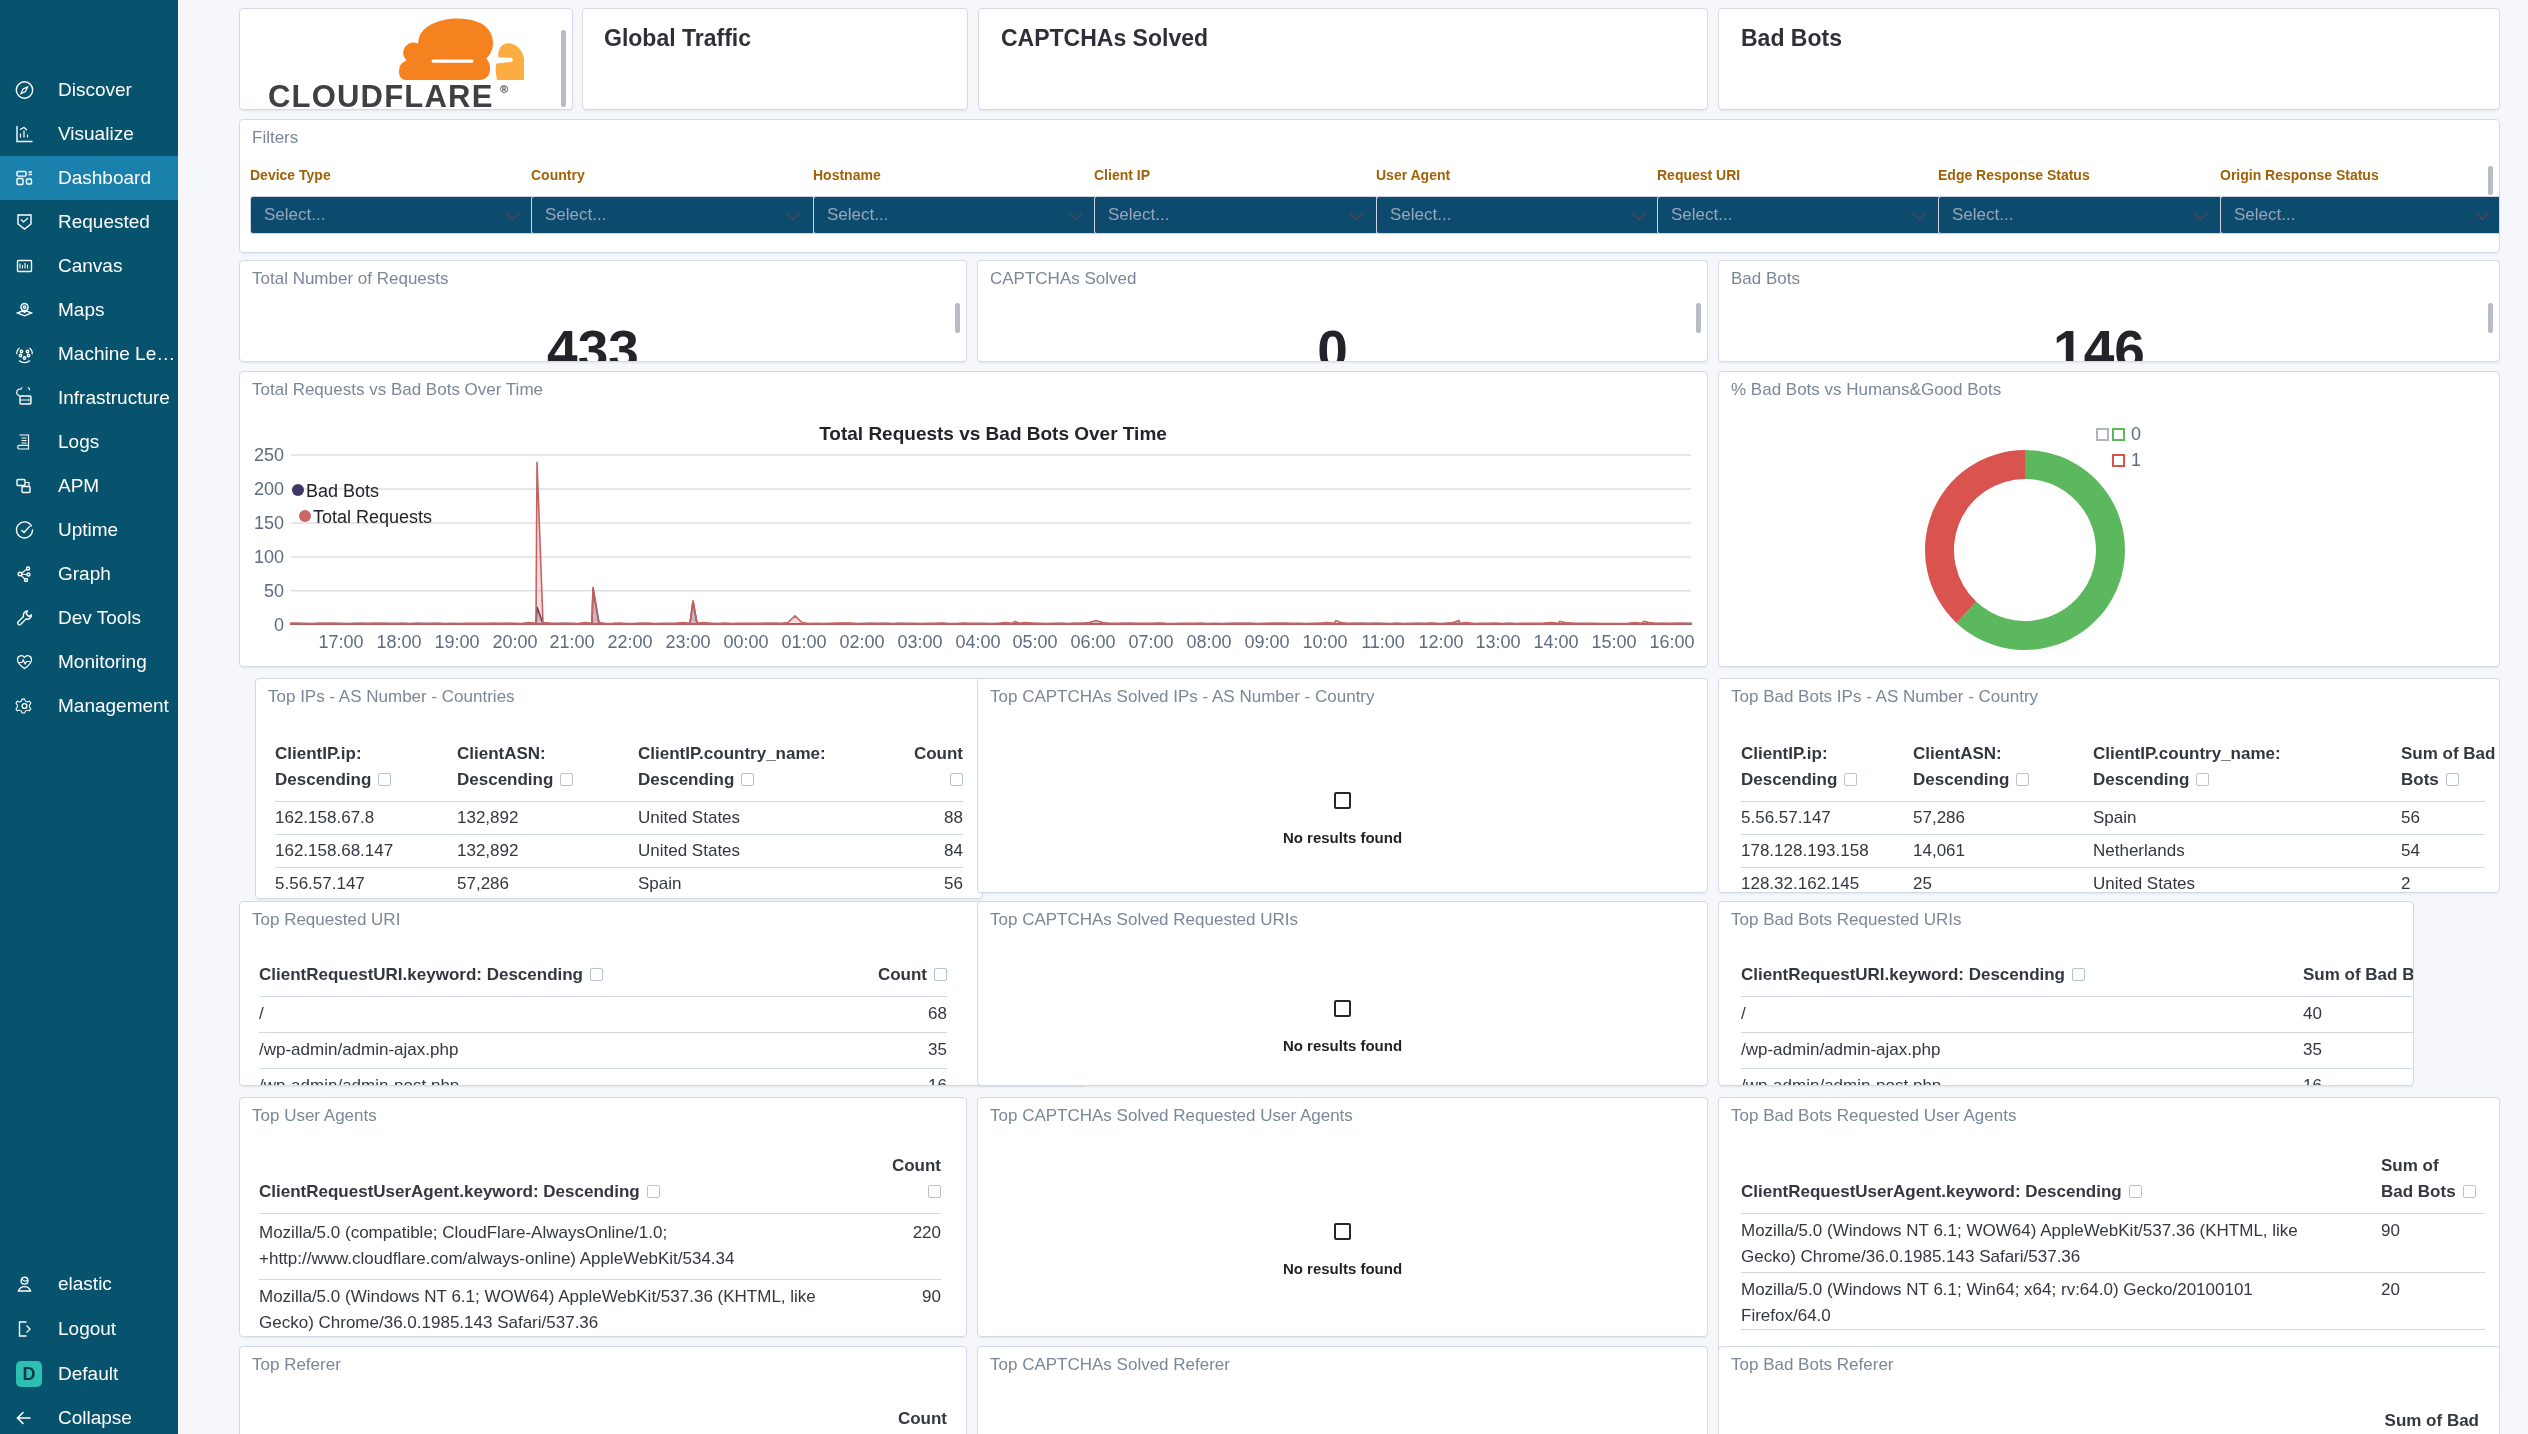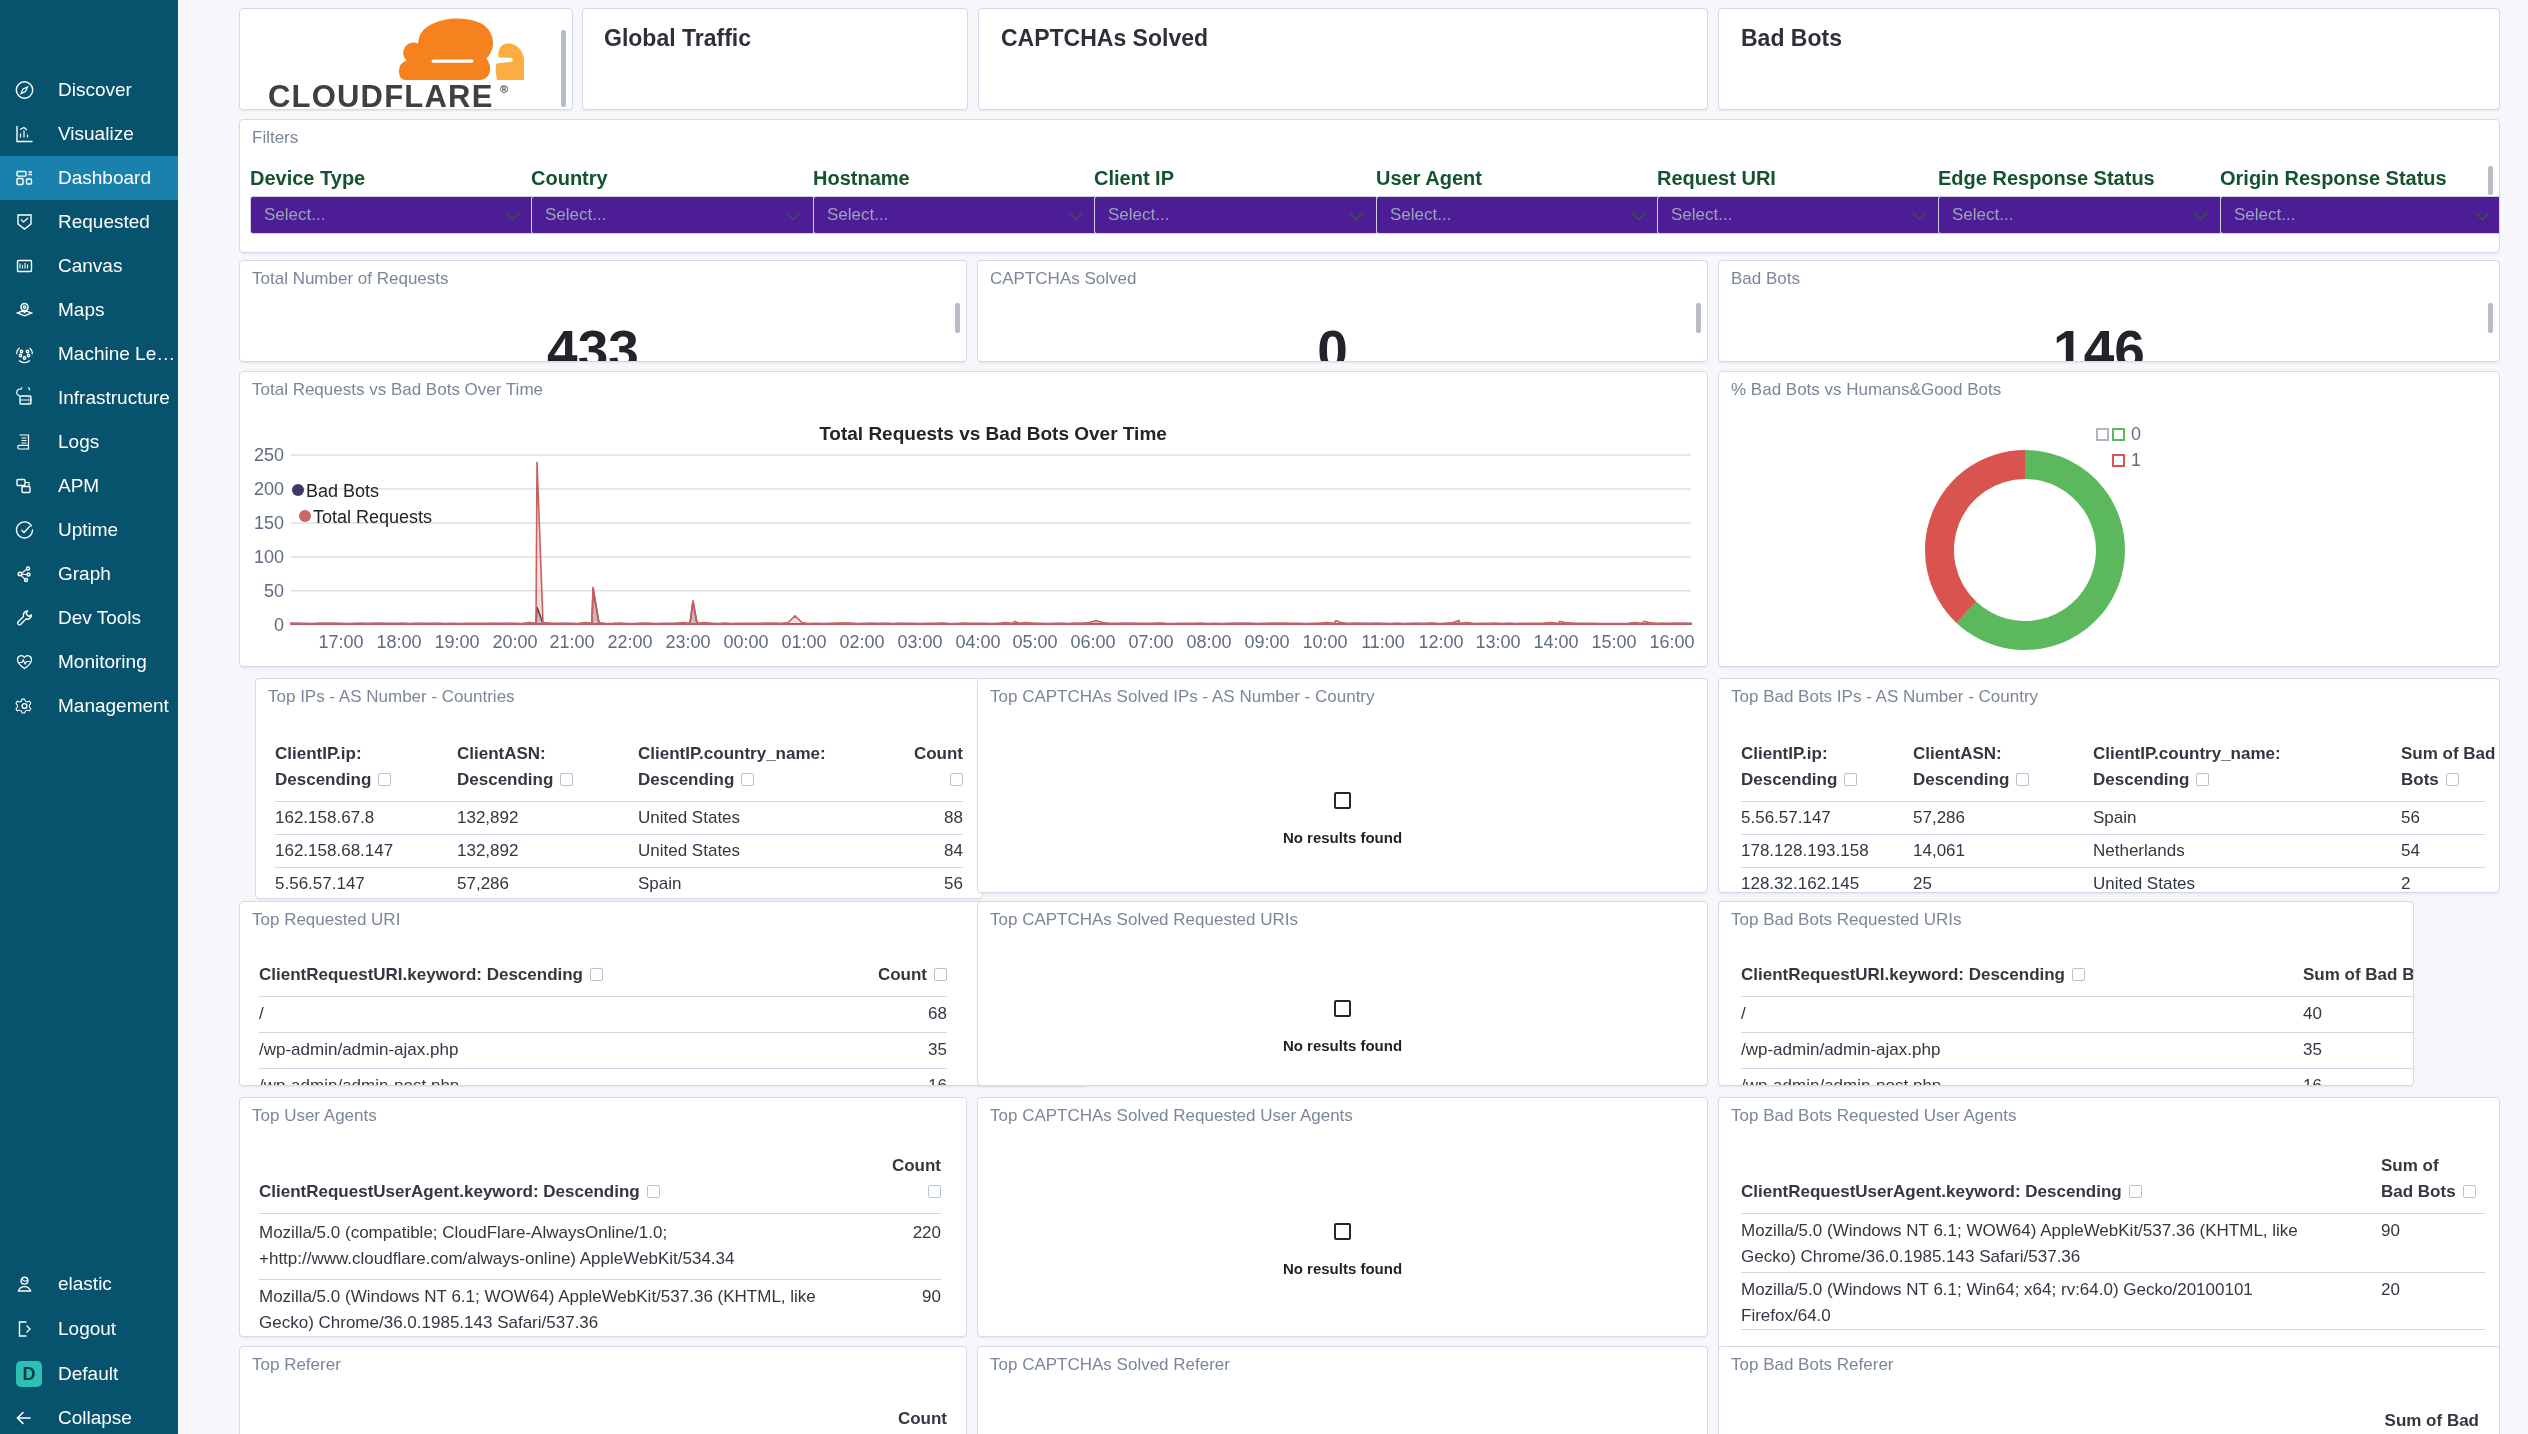--- a/index.html
+++ b/index.html
@@ -6,22 +6,22 @@
 html,body { width:2528px; height:1434px; overflow:hidden; }
 body { font-family:"Liberation Sans", sans-serif; background:#f5f7fa; position:relative; }
 #nav { position:absolute; left:0; top:0; width:178px; height:1434px; background:#07536e; z-index:5; }
 .nitem { position:absolute; left:0; width:178px; height:44px; color:#fff; }
 .nitem .lbl { position:absolute; left:58px; top:50%; transform:translateY(-50%); font-size:19px; color:#fff; white-space:nowrap; }
 .nitem .ico { position:absolute; left:14px; top:50%; transform:translateY(-50%); width:21px; height:21px; }
 .nitem.sel { background:#1981ac; }
 .panel { position:absolute; background:#fff; border:1px solid #d3dae6; border-radius:4px; box-shadow:0 2px 2px -1px rgba(152,162,179,.2); overflow:hidden; }
 .ptitle { position:absolute; left:12px; top:8px; font-size:17px; color:#7a8799; white-space:nowrap; }
 .h1 { position:absolute; font-weight:bold; font-size:23px; color:#2d3039; white-space:nowrap; }
-.flabel { position:absolute; font-weight:bold; font-size:20px; color:#14532d; white-space:nowrap; }
-.sel-box { position:absolute; width:284px; height:38px; background:#4c1d95; border:1px solid #cdd3df; border-radius:3px; }
+.flabel { position:absolute; font-weight:bold; font-size:14px; color:#a16207; white-space:nowrap; }
+.sel-box { position:absolute; width:284px; height:38px; background:#0c4a6e; border:1px solid #cdd3df; border-radius:3px; }
 .sel-box span { position:absolute; left:13px; top:8px; font-size:17px; color:#9aa5b8; }
 .sel-box svg { position:absolute; right:13px; top:15px; }
 .big { position:absolute; left:0; width:100%; text-align:center; font-weight:bold; font-size:55px; color:#23242a; padding-right:20px; }
 .thumb { position:absolute; background:#b7bcc5; border-radius:2px; }
 .sq { display:inline-block; width:13px; height:13px; border:1px solid #b6c2d4; border-radius:2px; vertical-align:-1px; margin-left:7px; }
 table.dt { position:absolute; border-collapse:collapse; table-layout:fixed; font-size:17px; color:#343741; }
 table.dt td { vertical-align:middle; border-bottom:1px solid #cfd7e6; padding:0; line-height:26px; }
 table.dt tr.hd td { font-weight:bold; vertical-align:bottom; padding-bottom:8px; white-space:nowrap; overflow:visible; }
 td.num { text-align:right; }
 .nores { position:absolute; left:0; width:100%; text-align:center; color:#1f2126; }

